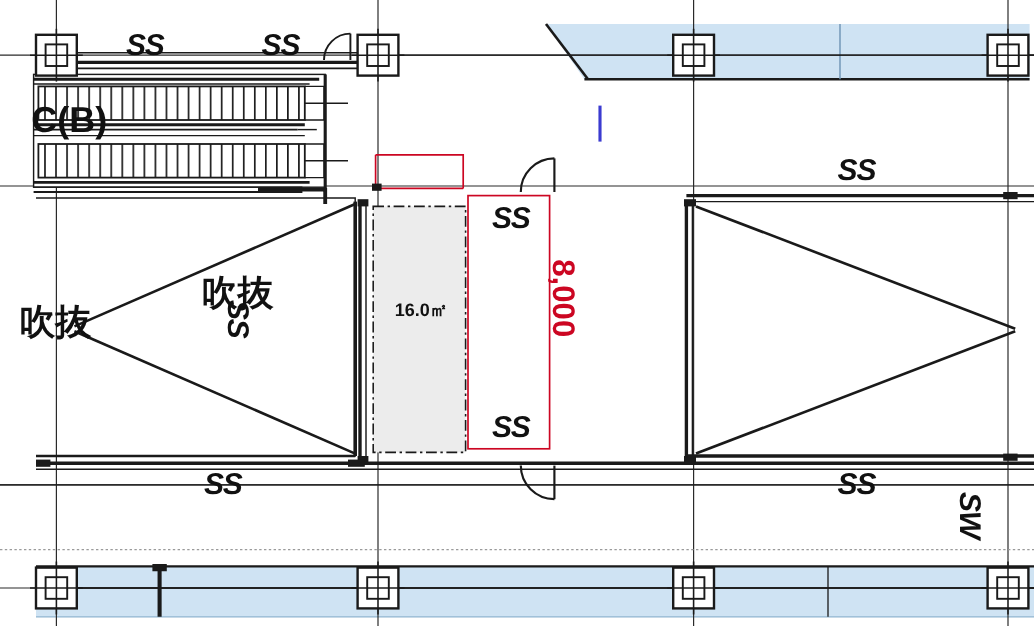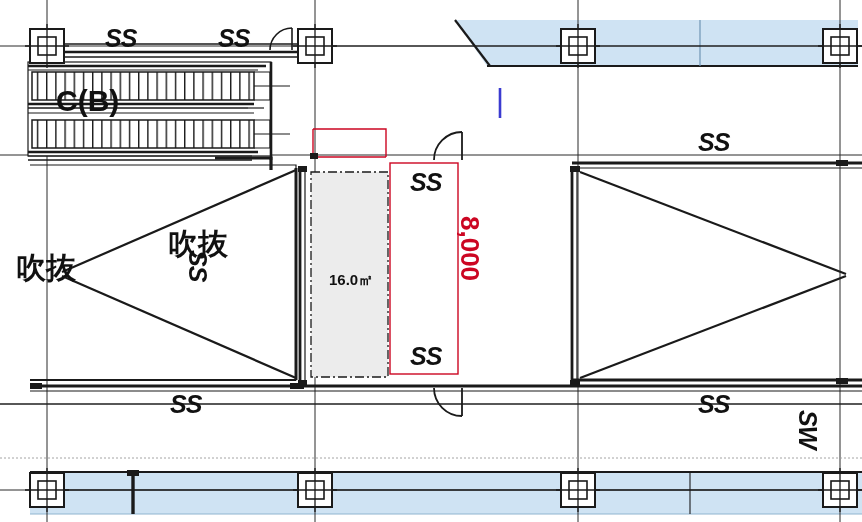--- a/index.html
+++ b/index.html
@@ -298,24 +298,24 @@
   <div class="lbl lbl-ss" style="left:410px; top:342px;">SS</div>
 
   <div class="lbl lbl-ss" style="left:170px; top:390px;">SS</div>
 
   <div class="lbl lbl-ss" style="left:698px; top:390px;">SS</div>
 
   <div class="lbl lbl-ss rot90" style="left:212px; top:250px;">SS</div>
 
   <div class="lbl lbl-ss rot90" style="left:822px; top:410px;">SW</div>
 
-  <div class="lbl lbl-cb" style="left:26px; top:84px;margin-left:30px;">C(B)</div>
+  <div class="lbl lbl-cb" style="left:26px; top:84px;">C(B)</div>
 
   <div class="lbl lbl-jp" style="left:16px; top:248px;">吹抜</div>
 
   <div class="lbl lbl-jp" style="left:168px; top:224px;">吹抜</div>
 
-  <div class="lbl lbl-area" style="left:329px; top:271px;">16.0㎡</div>
+  <div class="lbl lbl-area" style="left:329px; top:249px;">16.0㎡</div>
 
 
   <div class="lbl lbl-red rot90" style="left:485px; top:216px;">8,000</div>
 
 </div>
 
 </body></html>

